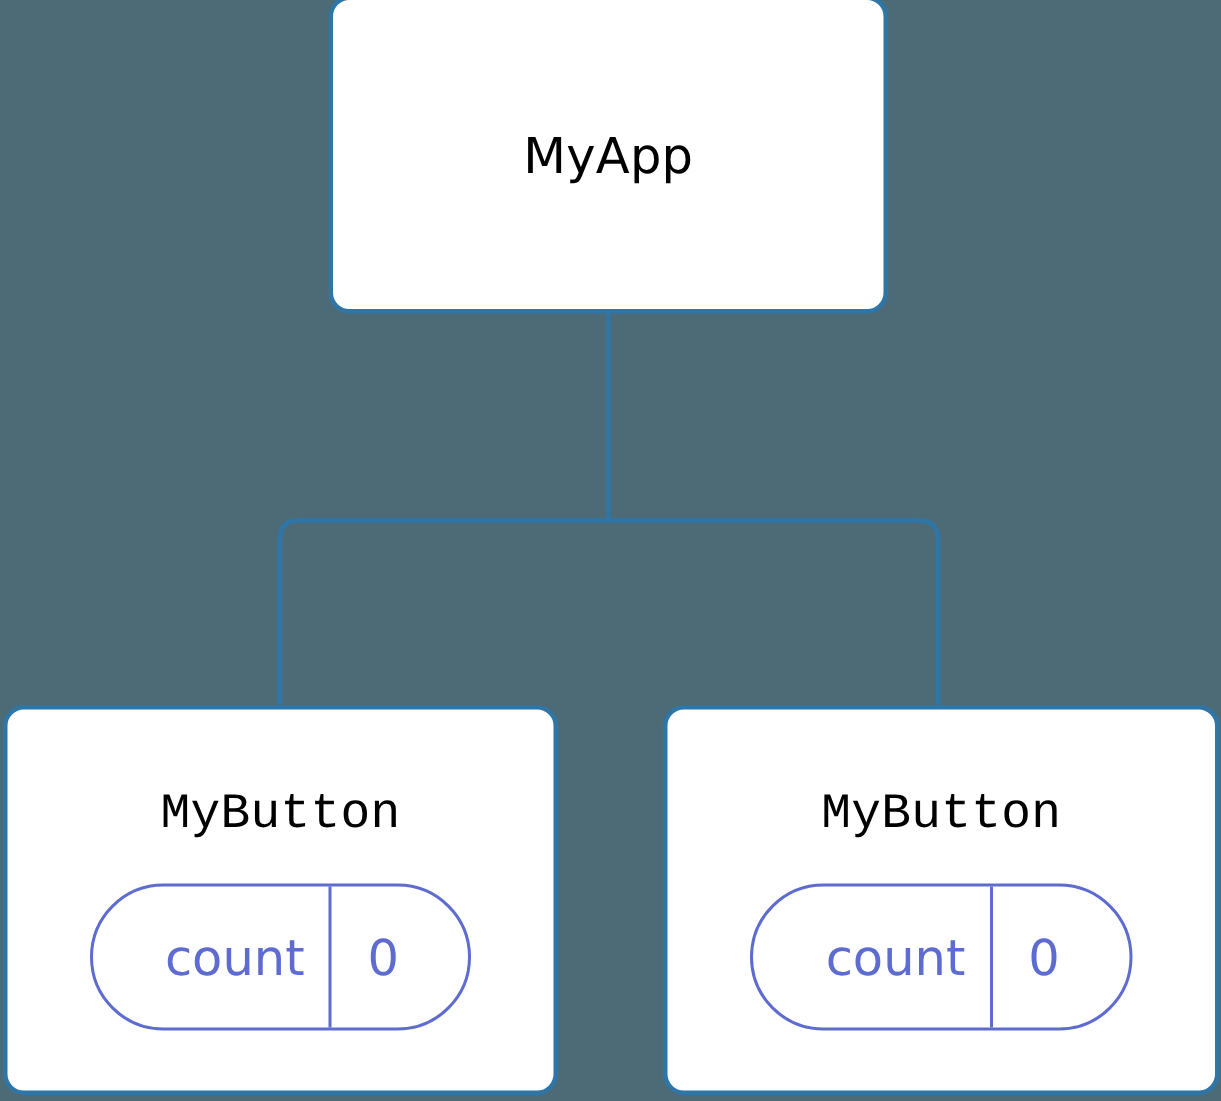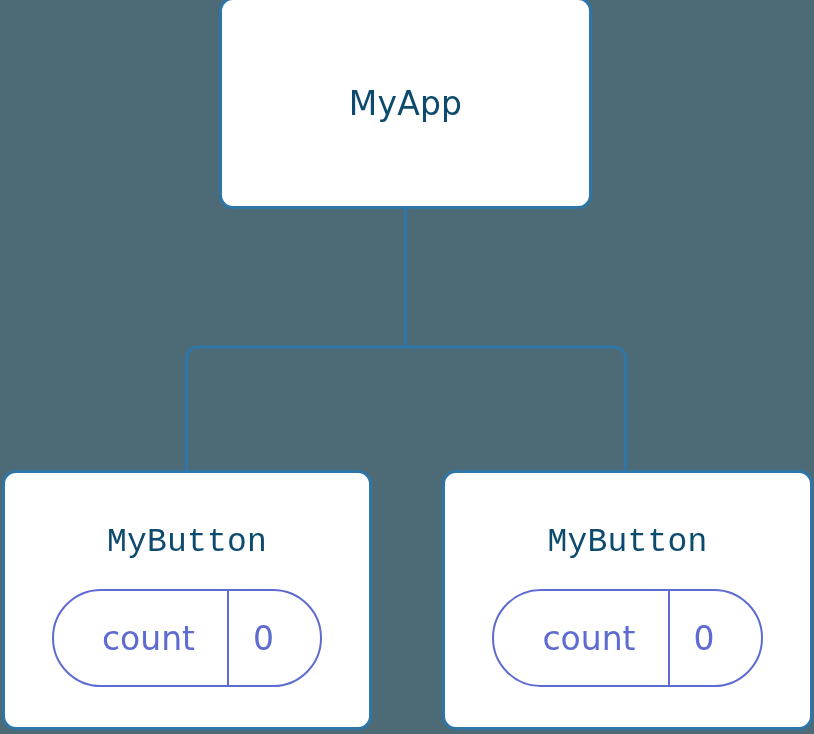--- a/index.html
+++ b/index.html
@@ -52,21 +52,21 @@
     width: 370px;
     height: 260px;
   }
   .node-child-right {
     left: 442px;
     top: 470px;
     width: 371px;
     height: 260px;
   }
   .node-title {
-    color: #0c4a6e;
+    color: #000000;
     font-size: 33px;
     font-weight: 400;
     letter-spacing: 0.2px;
     line-height: 1;
     white-space: nowrap;
   }
   .node-child-left .node-title,
   .node-child-right .node-title {
     margin-top: 53px;
     font-family: Liberation Mono, monospace;
@@ -79,21 +79,21 @@
     border-radius: 49px;
     box-sizing: border-box;
     display: flex;
     align-items: stretch;
     background: transparent;
   }
   .pill-key {
     display: flex;
     align-items: center;
     justify-content: flex-start;
-    padding: 0 32px 0 48px;
+    padding: 0 16px 0 48px;
     border-right: 2px solid #5e6bd0;
     box-sizing: border-box;
   }
   .pill-value {
     display: flex;
     align-items: center;
     justify-content: flex-start;
     padding: 0 46px 0 24px;
     box-sizing: border-box;
   }

